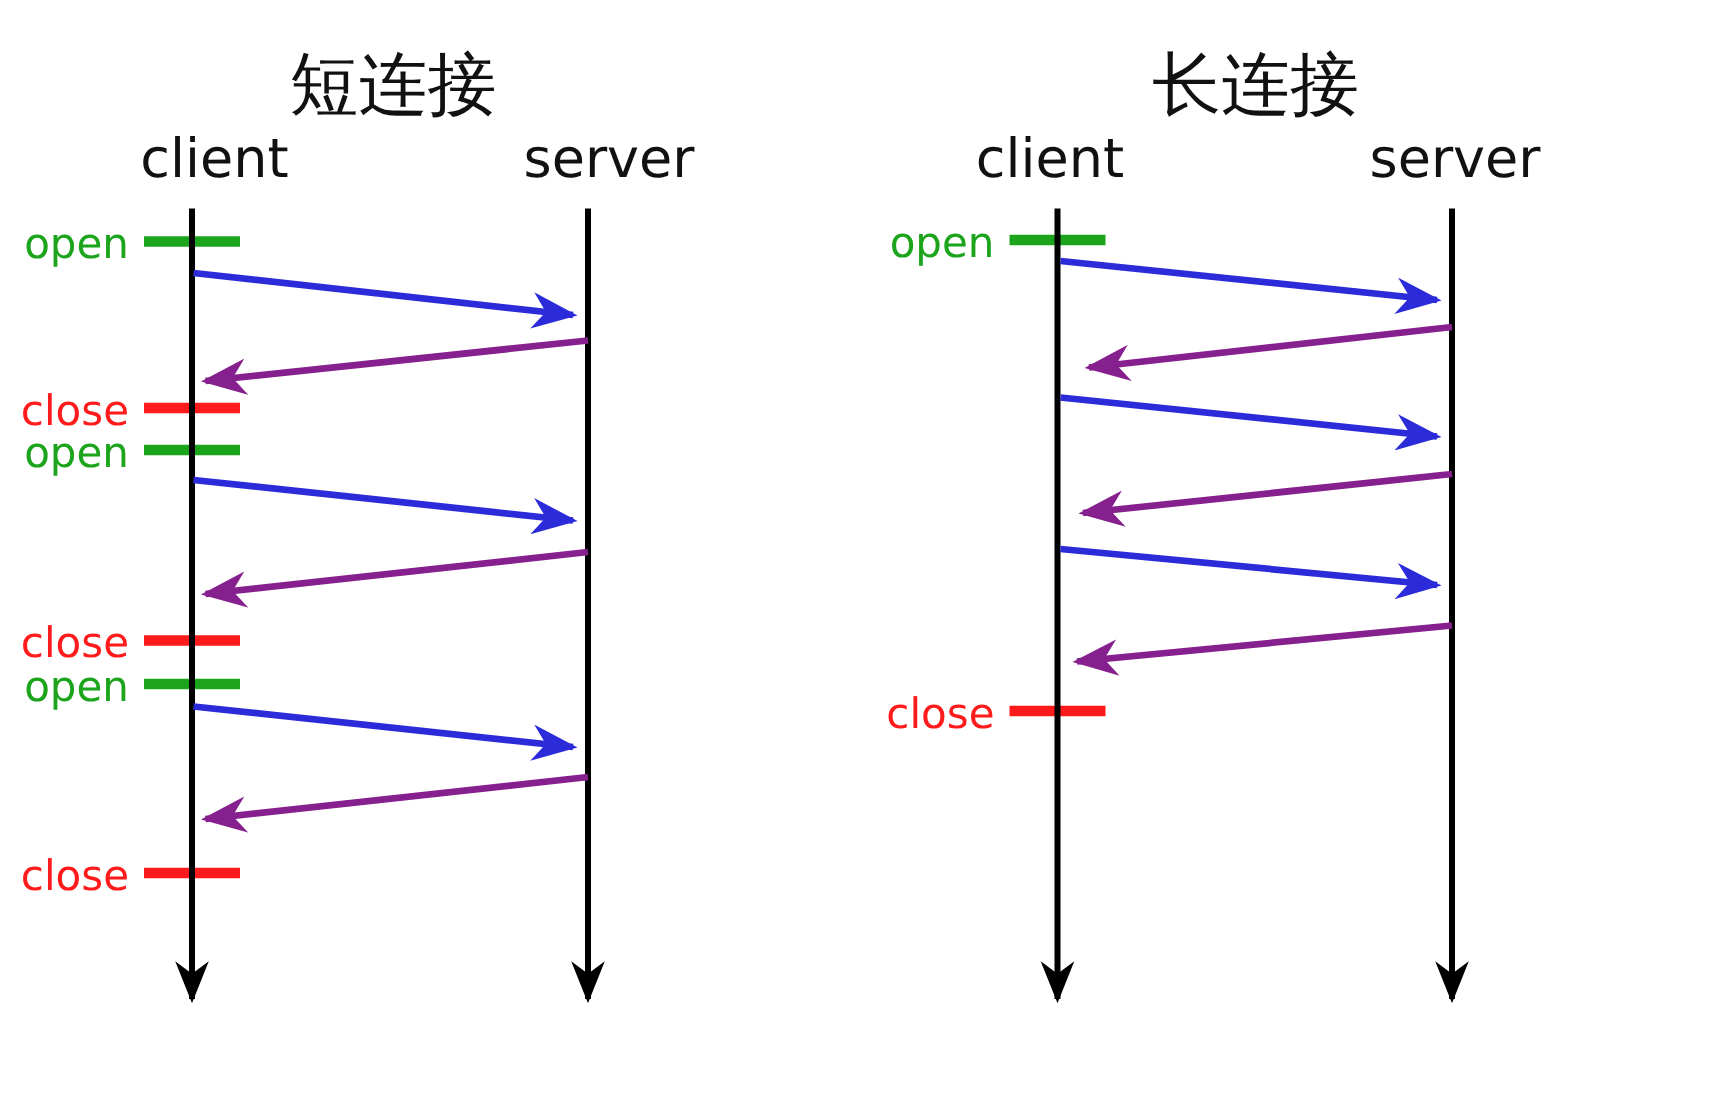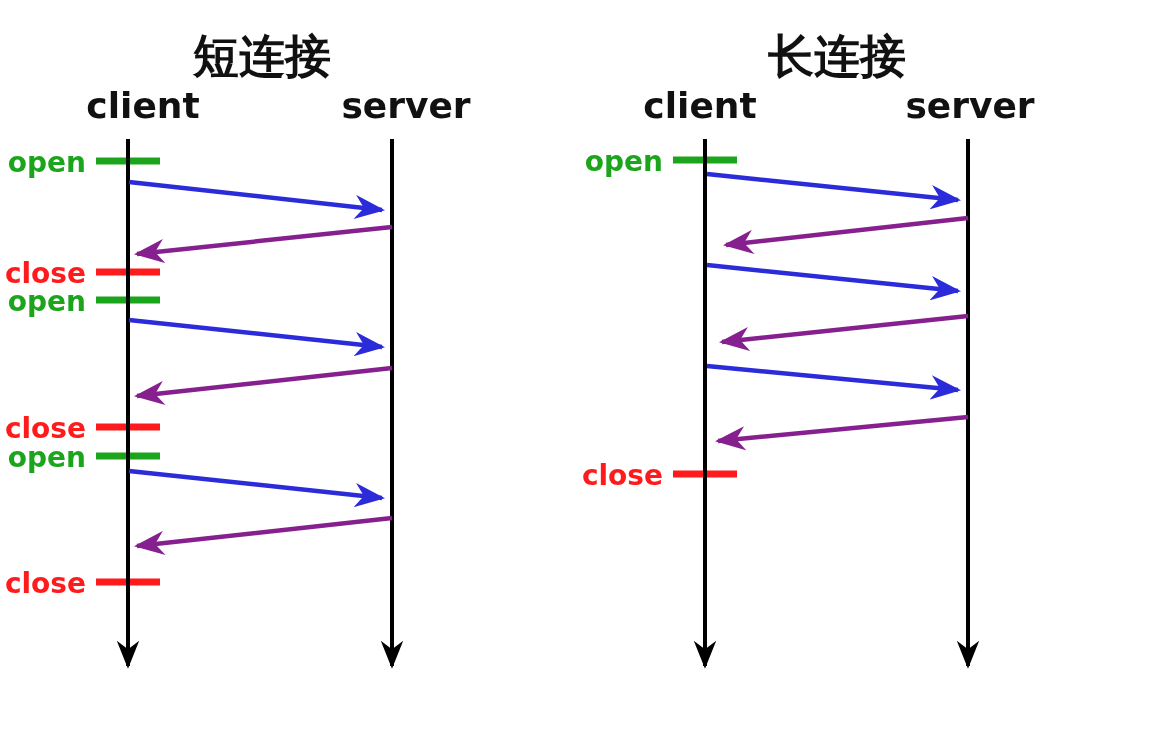--- a/index.html
+++ b/index.html
@@ -9,21 +9,20 @@
     width: 1152px;
     height: 734px;
     overflow: hidden;
     font-family: "DejaVu Sans", sans-serif;
   }
   #stage {
     position: relative;
     width: 1152px;
     height: 599px;
     background: #ffffff;
-    font-weight: bold;
   }
   svg text.title {
     font-family: "DejaVu Sans", sans-serif;
     font-size: 46px;
     fill: #111111;
   }
   svg text.actor {
     font-family: "DejaVu Sans", sans-serif;
     font-size: 36px;
     fill: #111111;

